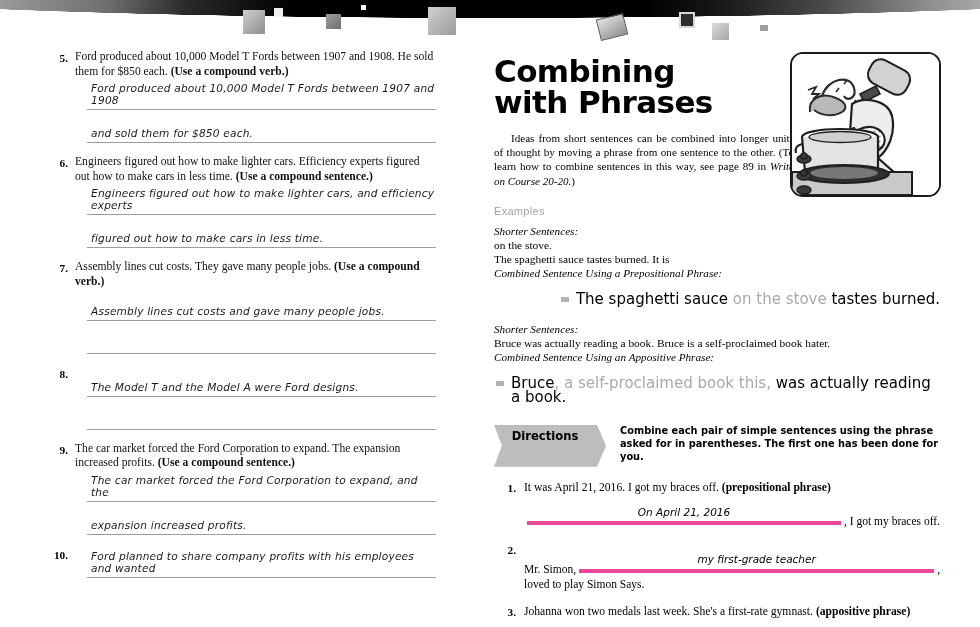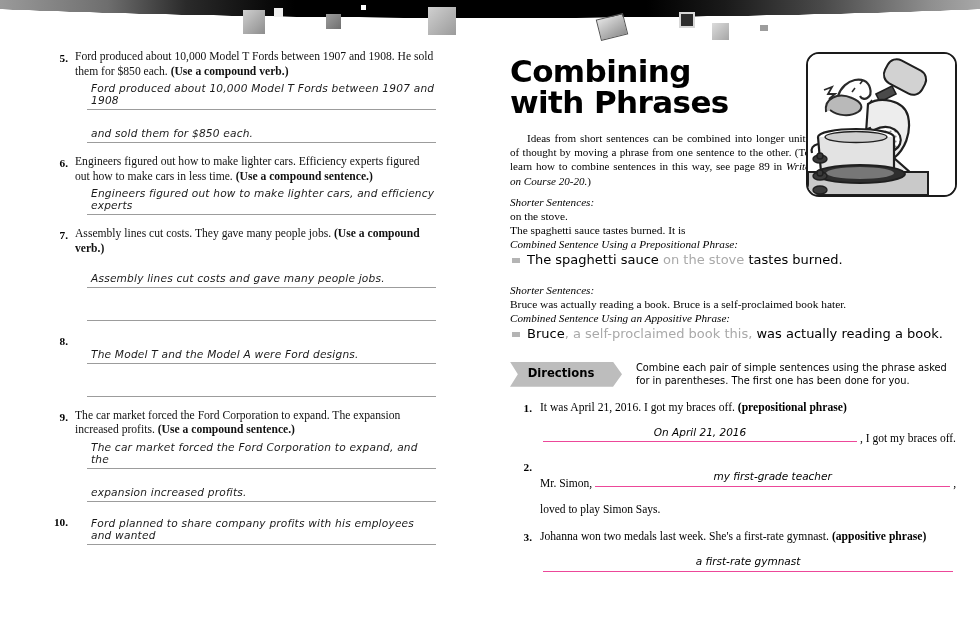--- a/index.html
+++ b/index.html
@@ -37,21 +37,21 @@
   .deco.s4{left:361px;top:5px;width:5px;height:5px;background:#ffffff;}
   .deco.s5{left:428px;top:7px;width:28px;height:28px;background:linear-gradient(135deg,#d0d0d0,#9b9b9b);}
   .deco.s6{left:679px;top:12px;width:12px;height:12px;background:#2d2d2d;border:2px solid #d8d8d8;}
   .deco.s7{left:712px;top:23px;width:17px;height:17px;background:linear-gradient(135deg,#dcdcdc,#a6a6a6);}
   .deco.s8{left:760px;top:25px;width:8px;height:6px;background:#9d9d9d;}
   .deco.s9{left:598px;top:16px;width:26px;height:20px;background:linear-gradient(160deg,#e2e2e2,#8f8f8f);transform:rotate(-14deg);border:1px solid #555;}
 
   
   .page{position:absolute;top:42px;}
   .page-left{left:0;width:490px;height:585px;}
-  .page-right{left:488px;width:490px;height:585px;}
+  .page-right{left:472px;width:490px;height:585px;}
 
   .col-inner-left{position:absolute;left:46px;top:8px;width:390px;}
   .col-inner-right{position:absolute;left:22px;top:8px;width:446px;}
 
   
   .item{display:flex;margin-bottom:3px;}
   .item .num{
     width:22px;flex:0 0 22px;text-align:right;padding-right:7px;
     font-weight:bold;font-size:11.3px;line-height:14.5px;padding-top:1px;
   }
@@ -80,67 +80,67 @@
   }
   .intro i{font-style:italic;}
   .examples-label{
     margin-top:17px;color:#a2a2a2;font-family:"Liberation Sans", sans-serif;
     font-size:11px;letter-spacing:.3px;
   }
   .ex-group{margin-top:7px;}
   .ex-head{font-style:italic;font-size:11.2px;line-height:14px;}
   .ex-plain{font-size:11.4px;line-height:14px;}
   .ex-combined{
-    display:flex;align-items:flex-start;margin-top:2px;
-    font-family:"DejaVu Sans", sans-serif;font-size:13px;line-height:14px;
+    display:flex;align-items:flex-start;margin-top:12px;
+    font-family:"DejaVu Sans", sans-serif;font-size:15px;line-height:14px;justify-content:flex-end;
   }
   .ex-combined .bullet{
     width:8px;height:5px;background:#b4b4b4;margin:5px 7px 0 2px;flex:0 0 8px;
   }
   .ex-combined .phr{color:#a9a9a9;}
   .ex-gap{height:9px;}
 
   
   .directions-row{display:flex;align-items:flex-start;margin-top:20px;}
   .dir-tag{
-    position:relative;width:112px;height:25px;flex:0 0 112px;margin-top:1px;
+    position:relative;width:112px;height:42px;flex:0 0 112px;margin-top:1px;
   }
   .dir-tag .shape{
     position:absolute;inset:0;background:#bdbdbd;
     clip-path:polygon(0 0, 92% 0, 100% 50%, 92% 100%, 0 100%, 7% 50%);
   }
   .dir-tag .dtext{
     position:absolute;left:0;right:10px;top:4px;text-align:center;
     font-family:"DejaVu Sans", sans-serif;font-weight:bold;font-size:11.6px;color:#000;
   }
   .dir-text{
     margin-left:14px;font-family:"DejaVu Sans", sans-serif;
-    font-size:9.8px;line-height:13px;color:#000;font-weight:normal;
+    font-size:9.8px;line-height:13px;color:#000;font-weight:bold;
   }
 
   
   .ritem{display:flex;margin-top:14px;}
   .ritem .num{
     width:22px;flex:0 0 22px;text-align:right;padding-right:8px;
     font-weight:bold;font-size:11.3px;line-height:14.6px;
   }
   .ritem .body{flex:1;font-size:11.6px;line-height:14.6px;}
   .ritem .body b{font-weight:bold;}
 
   .fill-row{display:flex;align-items:baseline;margin-top:9px;}
   .fill-row .lead{font-size:11.5px;white-space:nowrap;}
   .fill-row .blank{
-    flex:1;border-bottom:1px solid #ec4899;height:17px;position:relative;margin:0 3px;
+    flex:1;border-bottom:4px solid #ec4899;height:17px;position:relative;margin:0 3px;
   }
   .fill-row .blank span{
     position:absolute;left:0;right:0;bottom:2px;text-align:center;
     font-family:"DejaVu Sans", sans-serif;font-style:italic;font-size:10.5px;
   }
   .fill-row .tail{font-size:11.5px;white-space:nowrap;}
-  .cont-line{margin-top:11px;font-size:11.5px;}
+  .cont-line{font-size:11.5px;}
 
   
   .illus{
     position:absolute;left:318px;top:10px;width:147px;height:141px;
     border:2px solid #1a1a1a;border-radius:13px;background:#ffffff;overflow:hidden;
   }
 </style>
 </head>
 <body>
 
@@ -180,20 +180,23 @@
     </div>
 
     <div class="item">
       <div class="num">6.</div>
       <div class="body">
         <div class="prompt"><span>Engineers figured out how to make lighter cars. Efficiency experts figured out how to make cars in less time. </span><b>(Use a compound sentence.)</b></div>
         <div class="answer-block">
           <div class="aline">
               <span>Engineers figured out how to make lighter cars, and efficiency experts</span>
             </div>
+          <div class="aline">
+              <span>figured out how to make cars in less time.</span>
+            </div>
         </div>
       </div>
     </div>
 
     <div class="item">
       <div class="num">7.</div>
       <div class="body">
         <div class="prompt"><span>Assembly lines cut costs. They gave many people jobs. </span><b>(Use a compound verb.)</b></div>
         <div class="answer-block">
           <div class="aline">
@@ -253,20 +256,21 @@
 <div class="page page-right">
   <div class="col-inner-right">
 
     <div class="big-title">
       <div>Combining</div>
       <div>with Phrases</div>
     </div>
 
     <div class="intro"><span>Ideas from short sentences can be combined into longer units of thought by moving a phrase from one sentence to the other. (To learn how to combine sentences in this way, see page 89 in </span><i>Write on Course 20-20.</i><span>)</span></div>
 
+    <div class="examples-label">Examples</div>
 
     <div class="ex-group">
       <div class="ex-head">Shorter Sentences:</div>
       <div class="ex-plain">on the stove.</div>
       <div class="ex-plain">The spaghetti sauce tastes burned. It is</div>
       <div class="ex-head">Combined Sentence Using a Prepositional Phrase:</div>
       <div class="ex-combined">
         <span class="bullet"></span>
         <span><span>The spaghetti sauce </span><span class="phr">on the stove</span><span> tastes burned.</span></span>
       </div>

